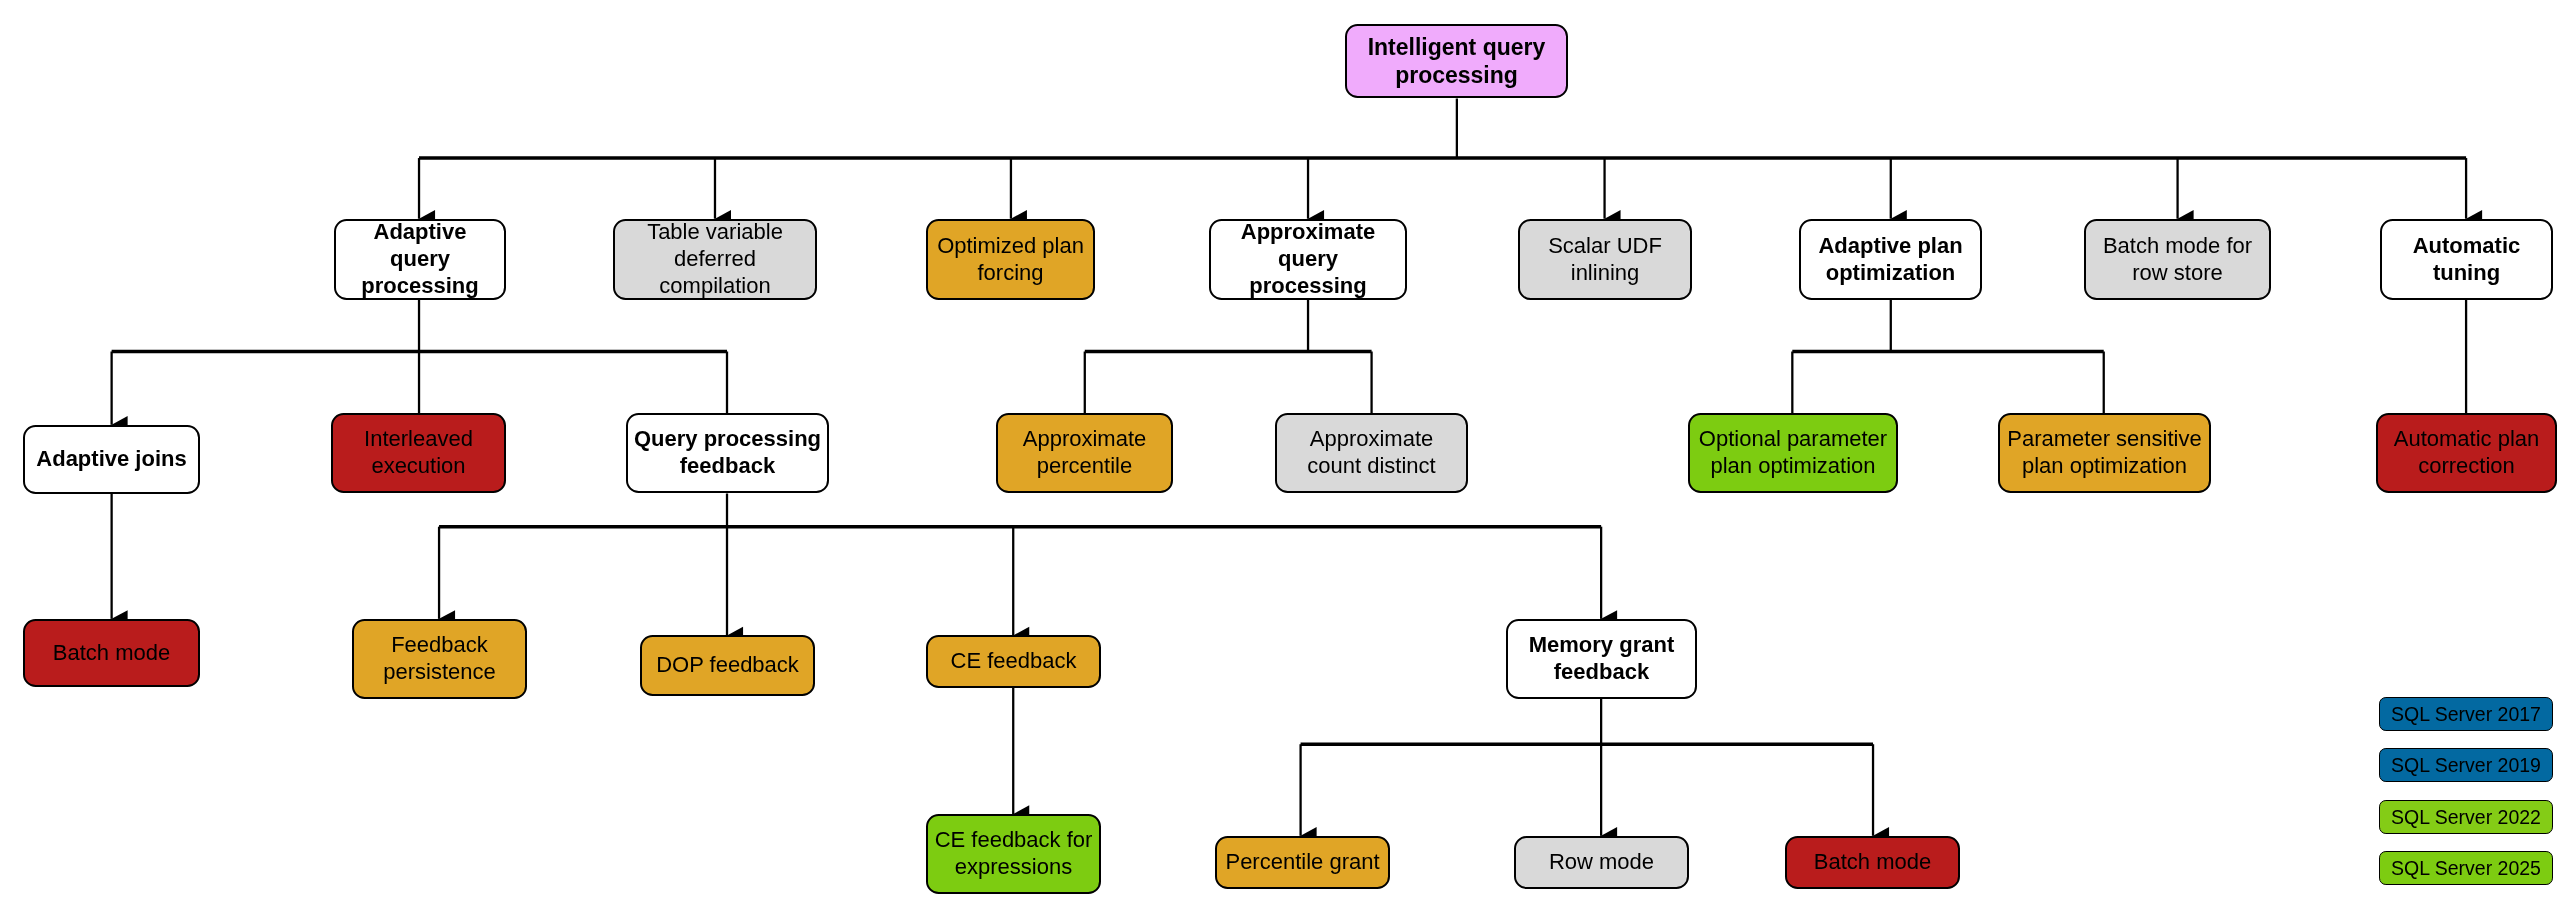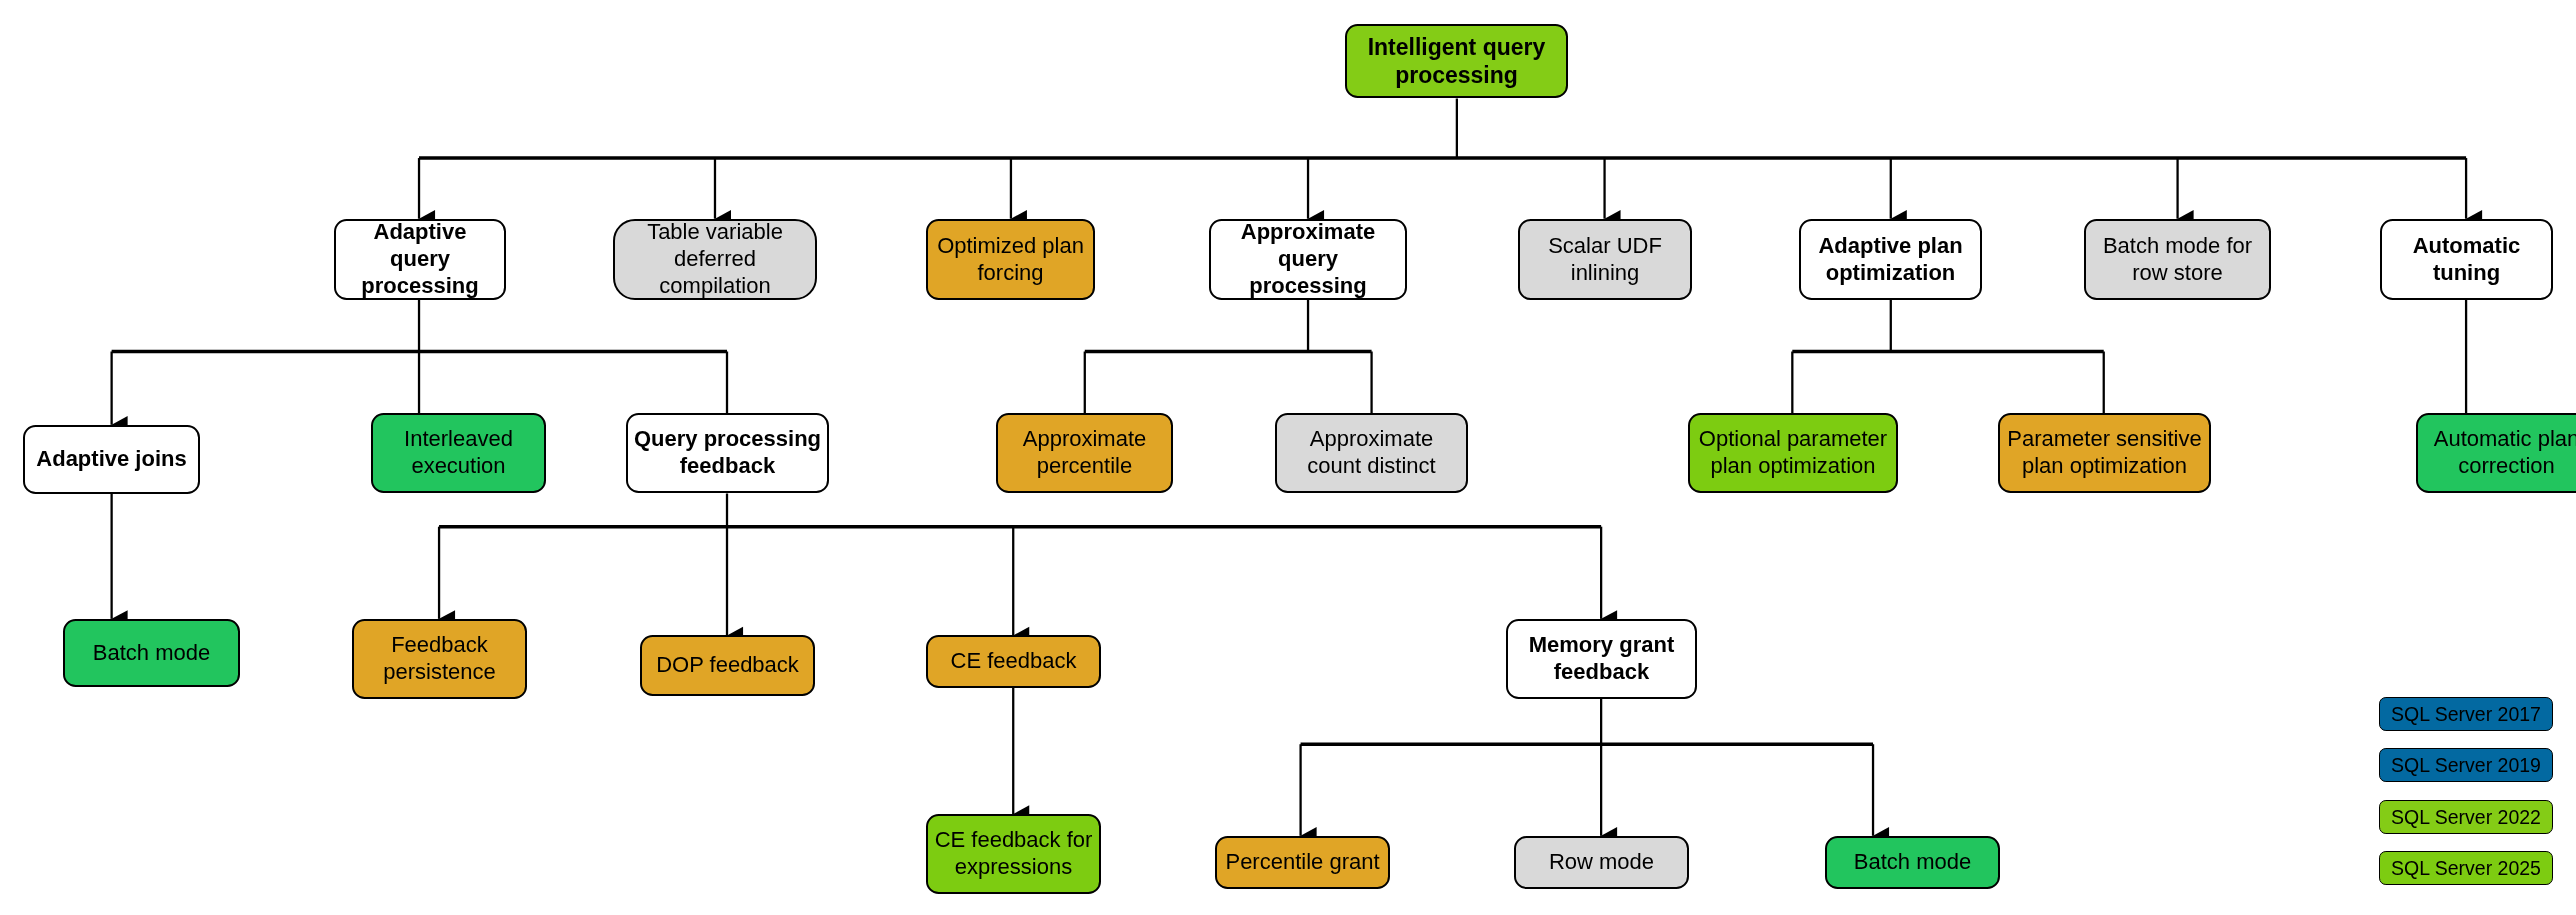--- a/index.html
+++ b/index.html
@@ -6,33 +6,33 @@
   body{width:2576px;height:916px;font-family:"Liberation Sans",sans-serif;}
   #stage{position:relative;width:2576px;height:916px;overflow:hidden;background:#fff;}
   #wires{position:absolute;left:0;top:0;width:2576px;height:916px;}
   .node{
     position:absolute;
     box-sizing:border-box;
     display:flex;align-items:center;justify-content:center;
     text-align:center;
     border:2.3px solid #000000;
     border-radius:12.6px;
-    background:#84cc16;
+    background:#f0abfc;
     color:#000000;
     font-size:22px;
     line-height:1.22;
     padding:2.3px 5.7px;
     font-weight:400;
     white-space:pre-line;
   }
   .node.root{font-weight:700;font-size:23px;}
   .node.white{background:#ffffff;font-weight:700;}
   .node.gray{background:#d9d9d9;font-weight:400;}
   .node.orange{background:#e0a526;font-weight:400;}
-  .node.blue{background:#22c55e;font-weight:400;margin-left:40px;}
+  .node.blue{background:#b91c1c;font-weight:400;}
   .node.green{background:#7dcc11;font-weight:400;}
   .legend-item{
     position:absolute;
     box-sizing:border-box;
     display:flex;align-items:center;justify-content:center;
     border:1.7px solid #000000;
     border-radius:6.9px;
     font-size:19.5px;
     color:#000;
     font-weight:400;
@@ -99,21 +99,21 @@
       <path d="M2797,1300 L2797,1460" marker-end="url(#ah)"></path>
       <path d="M3272,1300 L3272,1460" marker-end="url(#ah)"></path>
     </g>
   </svg>
 
   <div class="node root" style="left:1345px;top:24px;width:223px;height:74px;">Intelligent query
 processing</div>
 
   <div class="node white" style="left:334px;top:219px;width:172px;height:81px;">Adaptive query
 processing</div>
-  <div class="node gray" style="left:613px;top:219px;width:204px;height:81px;border-radius:22px;">Table variable
+  <div class="node gray" style="left:613px;top:219px;width:204px;height:81px;">Table variable
 deferred compilation</div>
   <div class="node orange" style="left:926px;top:219px;width:169px;height:81px;">Optimized plan
 forcing</div>
   <div class="node white" style="left:1209px;top:219px;width:198px;height:81px;">Approximate
 query processing</div>
   <div class="node gray" style="left:1518px;top:219px;width:174px;height:81px;">Scalar UDF
 inlining</div>
   <div class="node white" style="left:1799px;top:219px;width:183px;height:81px;">Adaptive plan
 optimization</div>
   <div class="node gray" style="left:2084px;top:219px;width:187px;height:81px;">Batch mode for

